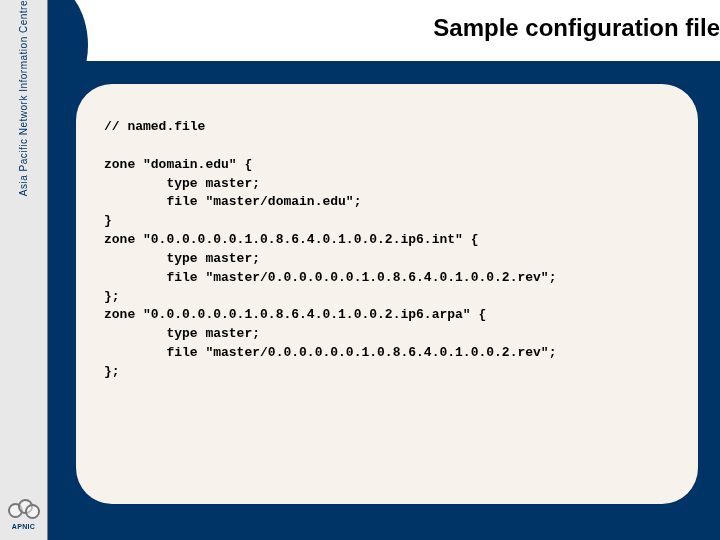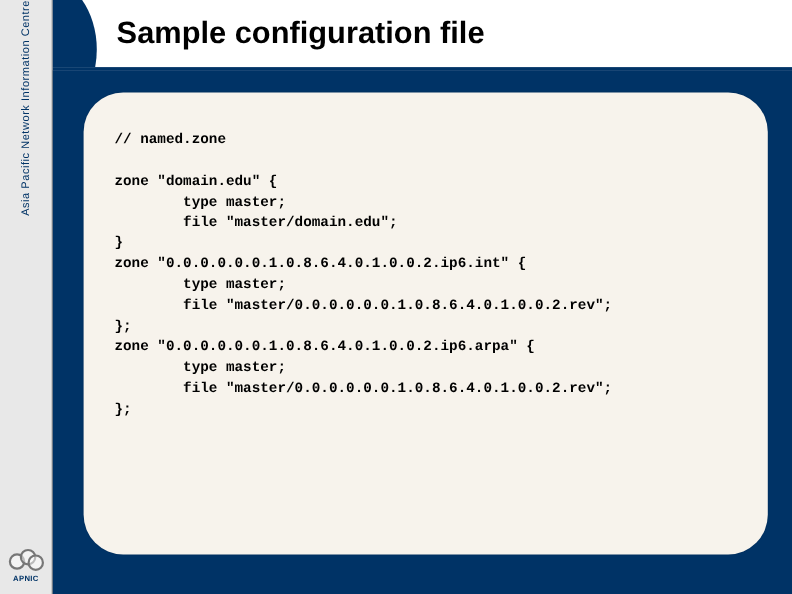--- a/index.html
+++ b/index.html
@@ -81,24 +81,25 @@
   .notch {
     position: absolute;
     left: -40px;
     top: -20px;
     width: 80px;
     height: 130px;
     background: #003366;
     border-radius: 0 60% 60% 0 / 0 50% 50% 0;
   }
   .title-text {
-    font-size: 28px;
+    font-size: 24px;
     font-weight: bold;
     color: #000;
     margin-left: 28px;
+    text-align: right;
   }
   .content-area {
     position: relative;
     height: 476px;
     background: #003366;
   }
   .content-box {
     position: absolute;
     left: 28px;
     top: 20px;
@@ -133,21 +134,21 @@
   </div>
 </div>
 
 <div class="main">
   <div class="title-bar">
     <div class="notch"></div>
     <div class="title-text">Sample configuration file</div>
   </div>
   <div class="content-area">
     <div class="content-box">
-<div class="code"><span>// named.zone</span>
+<div class="code"><span>// named.file</span>
 <span></span>
 <span>zone "domain.edu" {</span>
 <span>        type master;</span>
 <span>        file "master/domain.edu";</span>
 <span>}</span>
 <span>zone "0.0.0.0.0.0.1.0.8.6.4.0.1.0.0.2.ip6.int" {</span>
 <span>        type master;</span>
 <span>        file "master/0.0.0.0.0.0.1.0.8.6.4.0.1.0.0.2.rev";</span>
 <span>};</span>
 <span>zone "0.0.0.0.0.0.1.0.8.6.4.0.1.0.0.2.ip6.arpa" {</span>

